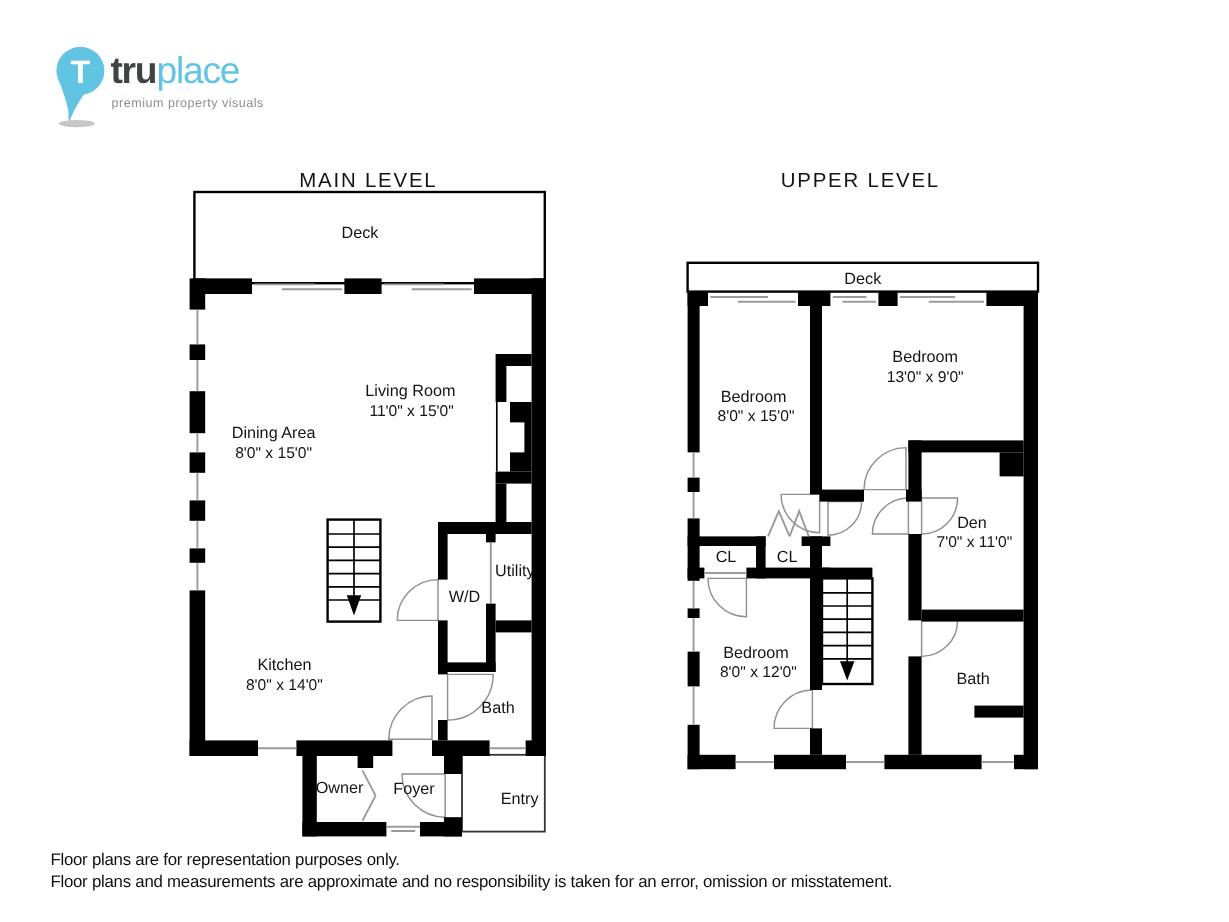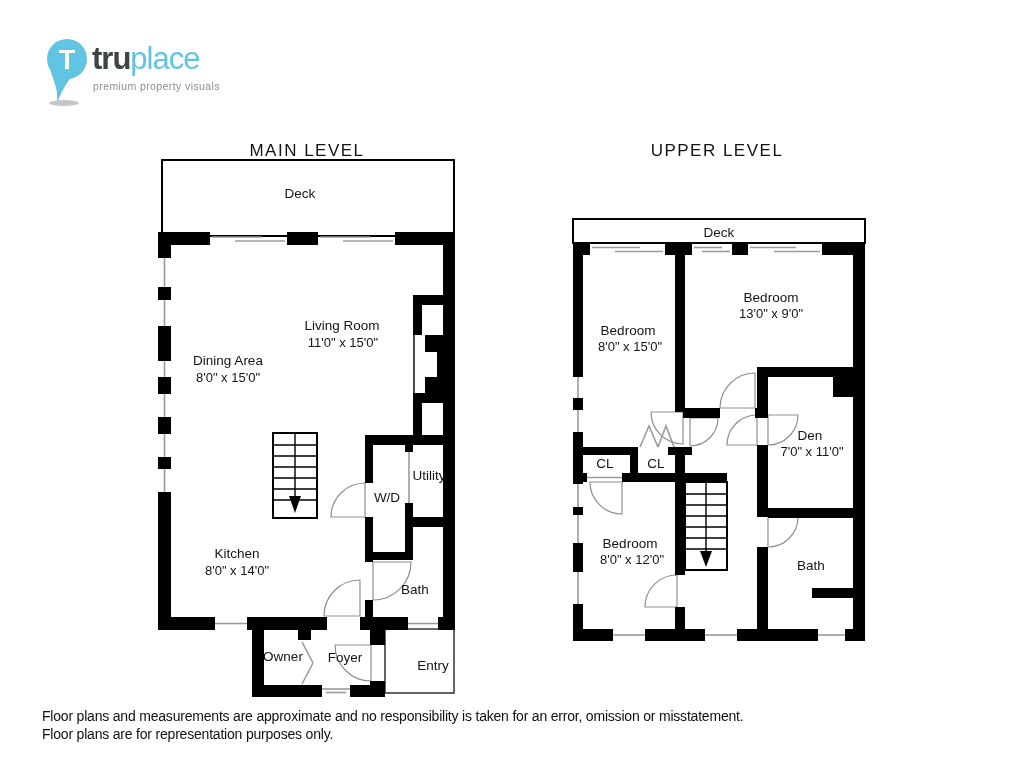--- a/index.html
+++ b/index.html
@@ -255,17 +255,17 @@
       <text class="dim" x="812" y="456" text-anchor="middle">7'0" x 11'0"</text>
       <text class="lbl" x="605" y="468" text-anchor="middle">CL</text>
       <text class="lbl" x="656" y="468" text-anchor="middle">CL</text>
       <text class="lbl" x="630" y="548" text-anchor="middle">Bedroom</text>
       <text class="dim" x="632" y="564" text-anchor="middle">8'0" x 12'0"</text>
       <text class="lbl" x="811" y="570" text-anchor="middle">Bath</text>
     </g>
   </svg>
 
   <div class="disclaimer">
+    <div>Floor plans are for representation purposes only.</div>
     <div>Floor plans and measurements are approximate and no responsibility is taken for an error, omission or misstatement.</div>
-    <div>Floor plans are for representation purposes only.</div>
   </div>
 
 </div>
 
 </body></html>

